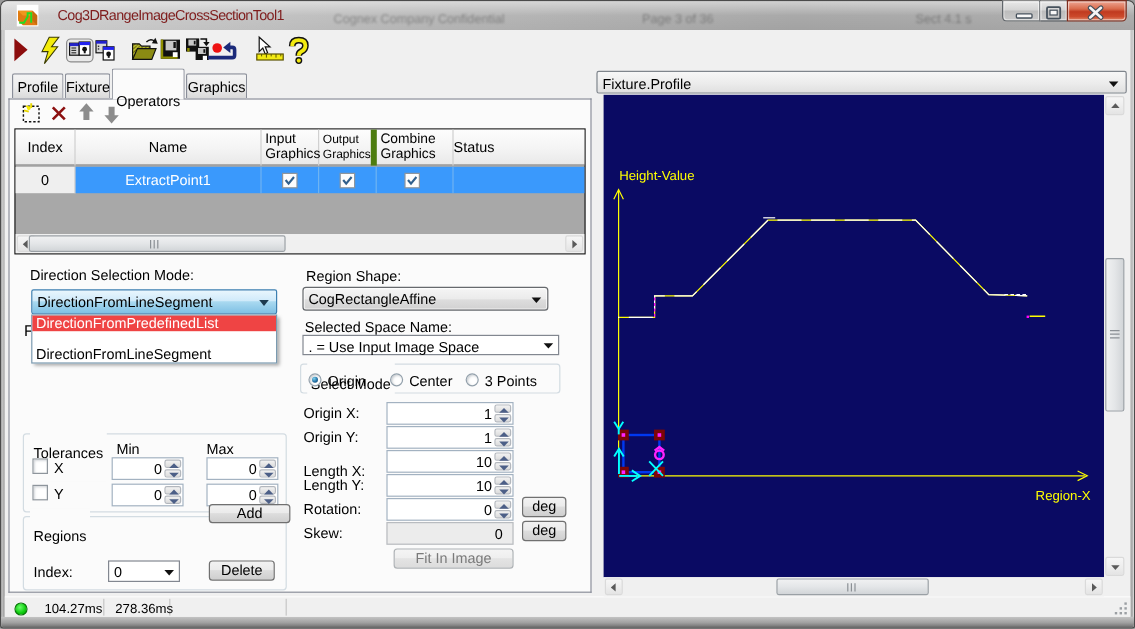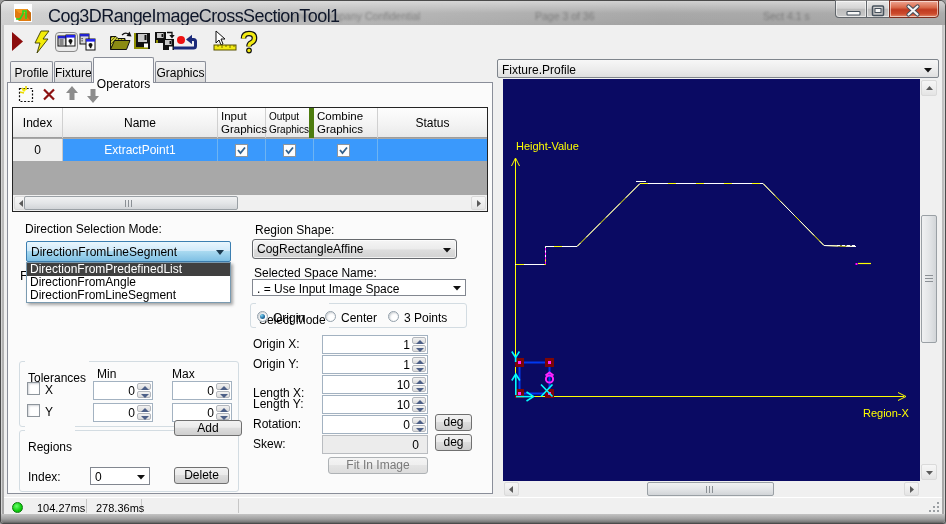--- a/index.html
+++ b/index.html
@@ -1,21 +1,21 @@
 <!DOCTYPE html>
 <html><head><meta charset="utf-8"><style>
 *{margin:0;padding:0;box-sizing:border-box}
 html,body{width:946px;height:524px;overflow:hidden}
 body{font-family:"Liberation Sans",sans-serif;position:relative;background:#9a9a9a;font-size:12px;color:#000}
 .abs{position:absolute}
 svg{position:absolute;overflow:visible}
 
 #win{position:absolute;left:0;top:0;width:946px;height:524px;border:1px solid #4b4b4b;border-radius:6px 6px 3px 3px;background:linear-gradient(#c9c9c9,#a6a6a6);box-shadow:inset 0 1px 0 #ececec,inset 1px 0 0 #d4d4d4,inset -1px 0 0 #d4d4d4}
 #titlebar{position:absolute;left:1px;top:1px;width:944px;height:24px;border-radius:5px 5px 0 0;background:linear-gradient(rgba(255,255,255,.5),rgba(255,255,255,.08) 50%,rgba(255,255,255,0)),linear-gradient(to right,#cfcfcf,#b2b2b2 40%,#a2a2a2 70%,#a6a6a6)}
-#title-txt{position:absolute;left:48px;top:6px;font-size:18px;letter-spacing:-0.55px;color:#0f172a;white-space:nowrap}
+#title-txt{position:absolute;left:48px;top:6px;font-size:12px;letter-spacing:-0.55px;color:#7f1d1d;white-space:nowrap}
 .wm{position:absolute;top:9px;font-size:10.5px;color:rgba(70,70,70,.46);filter:blur(1.1px);white-space:nowrap}
 .wbtn{position:absolute;top:0;height:18px;border:1px solid #61666b;border-top:1px solid #8a8a8a;background:linear-gradient(#e9e9e9,#d4d4d4 45%,#bdbdbd 52%,#c9c9c9);box-shadow:inset 0 0 0 1px rgba(255,255,255,.55)}
 #btn-min{left:835px;width:32px;border-radius:0 0 0 4px}
 #btn-max{left:867px;width:22px;border-left:none;border-right:none}
 #btn-close{left:889px;width:50px;border-radius:0 0 4px 0;border-color:#7c2d1e}
 
 #client{position:absolute;left:4px;top:25px;width:938px;height:491px;background:#f0f0f0}
 
 .tab{position:absolute;height:21px;border:1px solid #8a8e99;border-bottom:none;border-radius:2px 2px 0 0;background:linear-gradient(#f4f4f4,#ebebeb 55%,#d9d9d9);font-size:12px;text-align:center;padding-top:4px;z-index:3}
 .tab.sel{background:#fbfbfb;z-index:5}
@@ -155,21 +155,21 @@
   <path d="M93 19 L87 12 L90.5 12 L90.5 5 L95.5 5 L95.5 12 L99 12 Z" fill="#8c8c8c"></path>
 </svg>
 
 <div class="abs" style="left:12px;top:107px;width:476px;height:105px;border:1px solid #242424;background:#a8a8a8;z-index:3">
   <div class="abs" style="left:0;top:0;width:474px;height:30px;background:linear-gradient(#fdfdfd,#f4f4f4 55%,#e9e9e9);border-bottom:1px solid #9d9d9d"></div>
   <div class="abs lab" style="left:0;top:0;width:50px;height:30px;line-height:30px;text-align:center;border-right:1px solid #d0d0d0">Index</div>
   <div class="abs lab" style="left:50px;top:0;width:155px;height:30px;line-height:30px;text-align:center;border-right:1px solid #d0d0d0">Name</div>
   <div class="abs lab" style="left:205px;top:0;width:48px;height:30px;border-right:1px solid #d0d0d0;line-height:13px;padding:2px 0 0 3px;white-space:normal;font-size:11.5px">Input<br>Graphics</div>
   <div class="abs lab" style="left:253px;top:0;width:48px;height:30px;border-right:5px solid #4d7c0f;line-height:13px;padding:2px 0 0 3px;white-space:normal;font-size:10px">Output<br>Graphics</div>
   <div class="abs lab" style="left:301px;top:0;width:64px;height:30px;border-right:1px solid #d0d0d0;line-height:13px;padding:2px 0 0 3px;white-space:normal;font-size:11.5px">Combine<br>Graphics</div>
-  <div class="abs lab" style="left:365px;top:0;width:109px;height:30px;line-height:30px;text-align:center">Status</div>
+  <div class="abs lab" style="left:365px;top:0;width:109px;height:30px;line-height:30px;text-align:left">Status</div>
 
   <div class="abs" style="left:0;top:31px;width:50px;height:22px;background:#efefef;border-right:1px solid #c8c8c8;text-align:center;line-height:22px">0</div>
   <div class="abs" style="left:50px;top:31px;width:424px;height:22px;background:#3a99fc"></div>
   <div class="abs" style="left:50px;top:31px;width:155px;height:22px;color:#fff;text-align:center;line-height:22px;border-right:1px solid #6eb4f2">ExtractPoint1</div>
   <div class="abs" style="left:205px;top:31px;width:48px;height:22px;border-right:1px solid #6eb4f2"></div>
   <div class="abs" style="left:253px;top:31px;width:48px;height:22px;border-right:1px solid #6eb4f2"></div>
   <div class="abs" style="left:301px;top:31px;width:64px;height:22px;border-right:1px solid #6eb4f2"></div>
   <svg style="left:222px;top:36px" width="130" height="14" viewBox="0 0 130 14">
     <g>
       <rect x="0.5" y="0.5" width="12" height="12" fill="#fdfdfd" stroke="#8e959c"></rect>
@@ -203,22 +203,21 @@
 
 <div class="lab" style="left:25px;top:222px">Direction Selection Mode:</div>
 <div class="lab" style="left:20px;top:268px;font-size:13px">F</div>
 <div class="abs" style="left:26px;top:241px;width:205px;height:21px;border:1px solid #3c7fb1;border-radius:2px;background:linear-gradient(#e9f6fd,#d0eafa 45%,#a9d9f0 50%,#7fc0e4);z-index:6">
   <div class="lab" style="left:4px;top:3px">DirectionFromLineSegment</div>
   <svg style="left:189px;top:8px" width="9" height="6">
       <polygon points="0,0 8,0 4,5" fill="#1c3a4f"></polygon>
     </svg>
 </div>
 <div class="abs" style="left:26px;top:262px;width:205px;height:41px;background:#fff;border:1px solid #7a9ab0;box-shadow:2px 2px 3px rgba(0,0,0,.35);z-index:6">
-  <div class="abs" style="left:0;top:0;width:203px;height:13px;background:#404040;color:#fff;font-size:12px;padding-left:3px;line-height:13px">DirectionFromPredefinedList</div>
-  <div class="abs" style="left:0;top:13px;width:203px;height:13px;font-size:12px;padding-left:3px;line-height:13px">DirectionFromAngle</div>
+  <div class="abs" style="left:0;top:0;width:203px;height:13px;background:#ef4444;color:#fff;font-size:12px;padding-left:3px;line-height:13px">DirectionFromPredefinedList</div>
   <div class="abs" style="left:0;top:26px;width:203px;height:13px;font-size:12px;padding-left:3px;line-height:13px">DirectionFromLineSegment</div>
 </div>
 
 <div class="gbox" style="left:19px;top:361px;width:220px;height:66px"></div>
 <div class="glab" style="left:25px;top:355px">Tolerances</div>
 <div class="lab" style="left:97px;top:367px">Min</div>
 <div class="lab" style="left:172px;top:367px">Max</div>
 <div class="cb" style="left:27px;top:382px"></div>
 <div class="lab" style="left:45px;top:383px">X</div>
 <div class="cb" style="left:27px;top:404px"></div>

